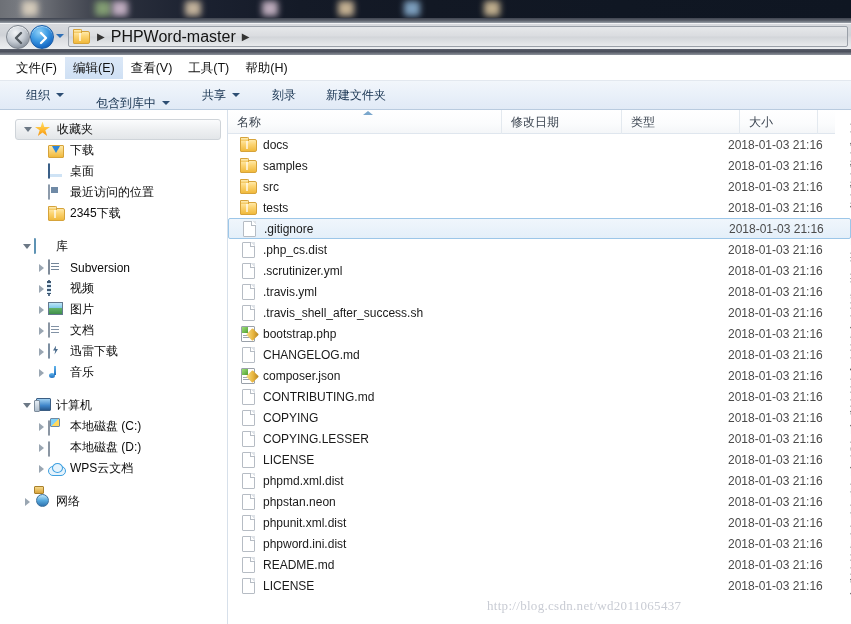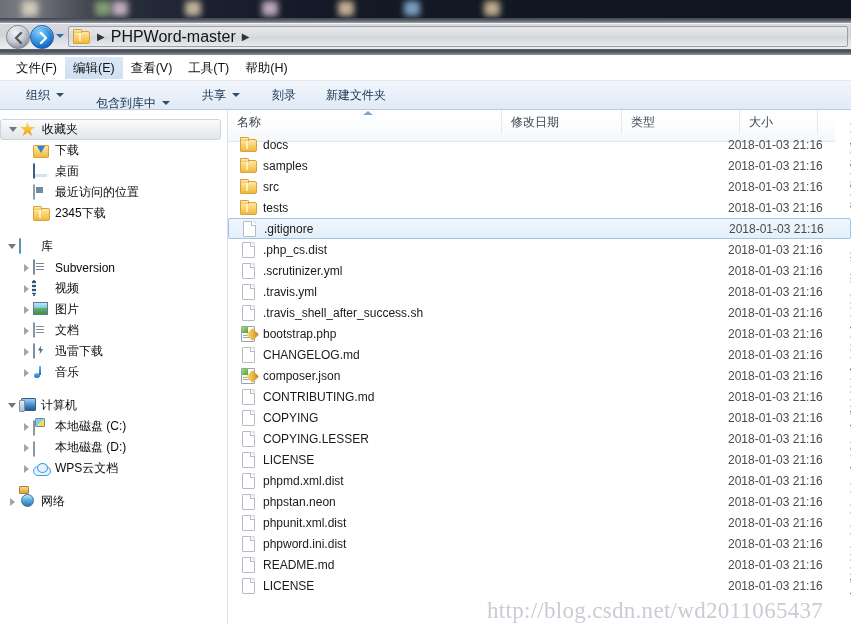--- a/index.html
+++ b/index.html
@@ -149,21 +149,21 @@
     position: absolute; left: 227px; top: 110px; width: 1px; bottom: 0;
     background: #d7e0ea;
   }
   .pane-right {
     position: absolute; left: 228px; top: 110px; right: 0; bottom: 0;
     background: #ffffff;
     overflow: hidden;
   }
 
   
-  .tree { padding-top: 9px; }
+  .tree { padding-top: 9px; padding-left: 15px; }
   .tnode {
     height: 21px; display: flex; align-items: center;
     font-size: 12px; color: #0b0b0b;
     cursor: default; position: relative;
   }
   .tnode .expander {
     width: 14px; height: 21px; flex: 0 0 auto;
     display: flex; align-items: center; justify-content: center;
   }
   .tnode .tico { width: 17px; height: 16px; flex: 0 0 auto; margin-right: 5px; position: relative; }
@@ -187,21 +187,21 @@
   }
   .tri.open {
     border-left: 4px solid transparent;
     border-right: 4px solid transparent;
     border-top: 5px solid #6c7885;
     border-bottom: 0;
   }
 
   
   .lv-header {
-    position: absolute; left: 0; top: 0; right: 16px; height: 32px;
+    position: absolute; left: 0; top: 0; right: 16px; height: 24px;
     background: linear-gradient(180deg, #ffffff 0%, #fbfcfd 60%, #f4f6f8 100%);
     border-bottom: 1px solid #dfe6ee;
     font-family: Liberation Mono, monospace;
   }
   .lv-sortmark {
     position: absolute; top: 1px; left: 135px;
     width: 0; height: 0;
     border-left: 5px solid transparent;
     border-right: 5px solid transparent;
     border-bottom: 4px solid #7aa7cc;
@@ -447,21 +447,21 @@
   }
   .svn-ico::after {
     content: ""; position: absolute; left: 2px; top: 3px; width: 8px; height: 7px;
     background: repeating-linear-gradient(180deg, #748699 0 1px, transparent 1px 3px);
   }
 
   
   .watermark {
     position: absolute; left: 487px; top: 598px;
     font-family: "Liberation Serif", "DejaVu Serif", serif;
-    font-size: 23px;
+    font-size: 13px;
     color: #c9ccd4;
     letter-spacing: .3px;
     white-space: nowrap;
     pointer-events: none;
   }
 </style>
 </head>
 <body>
 
 <div id="app">

